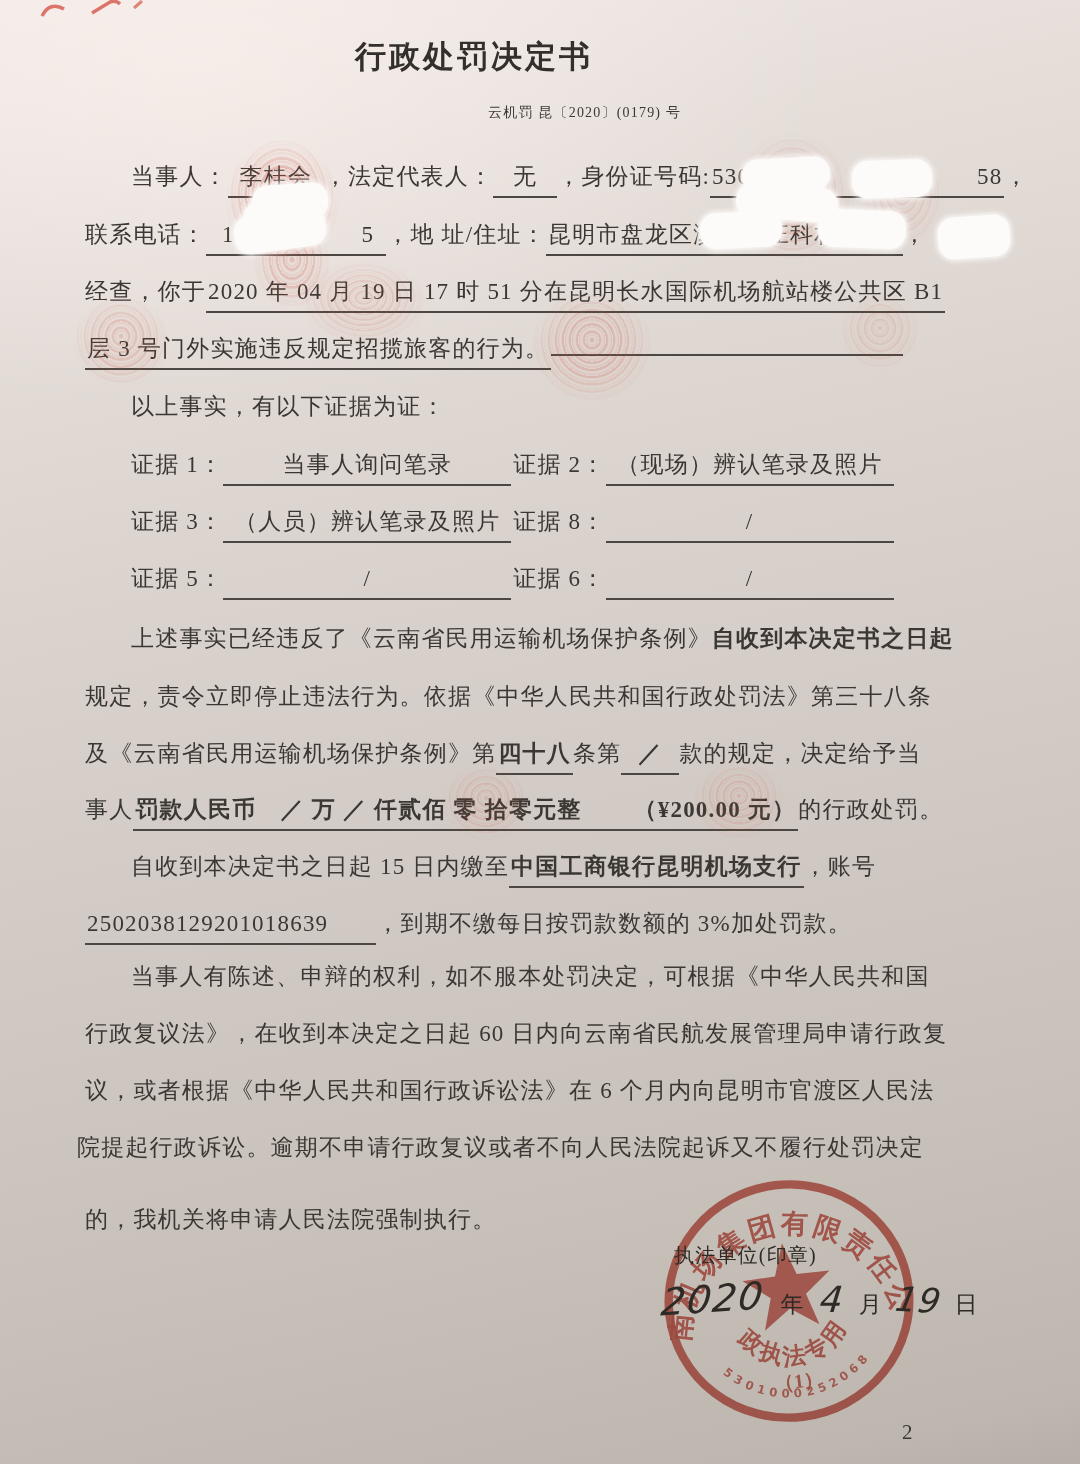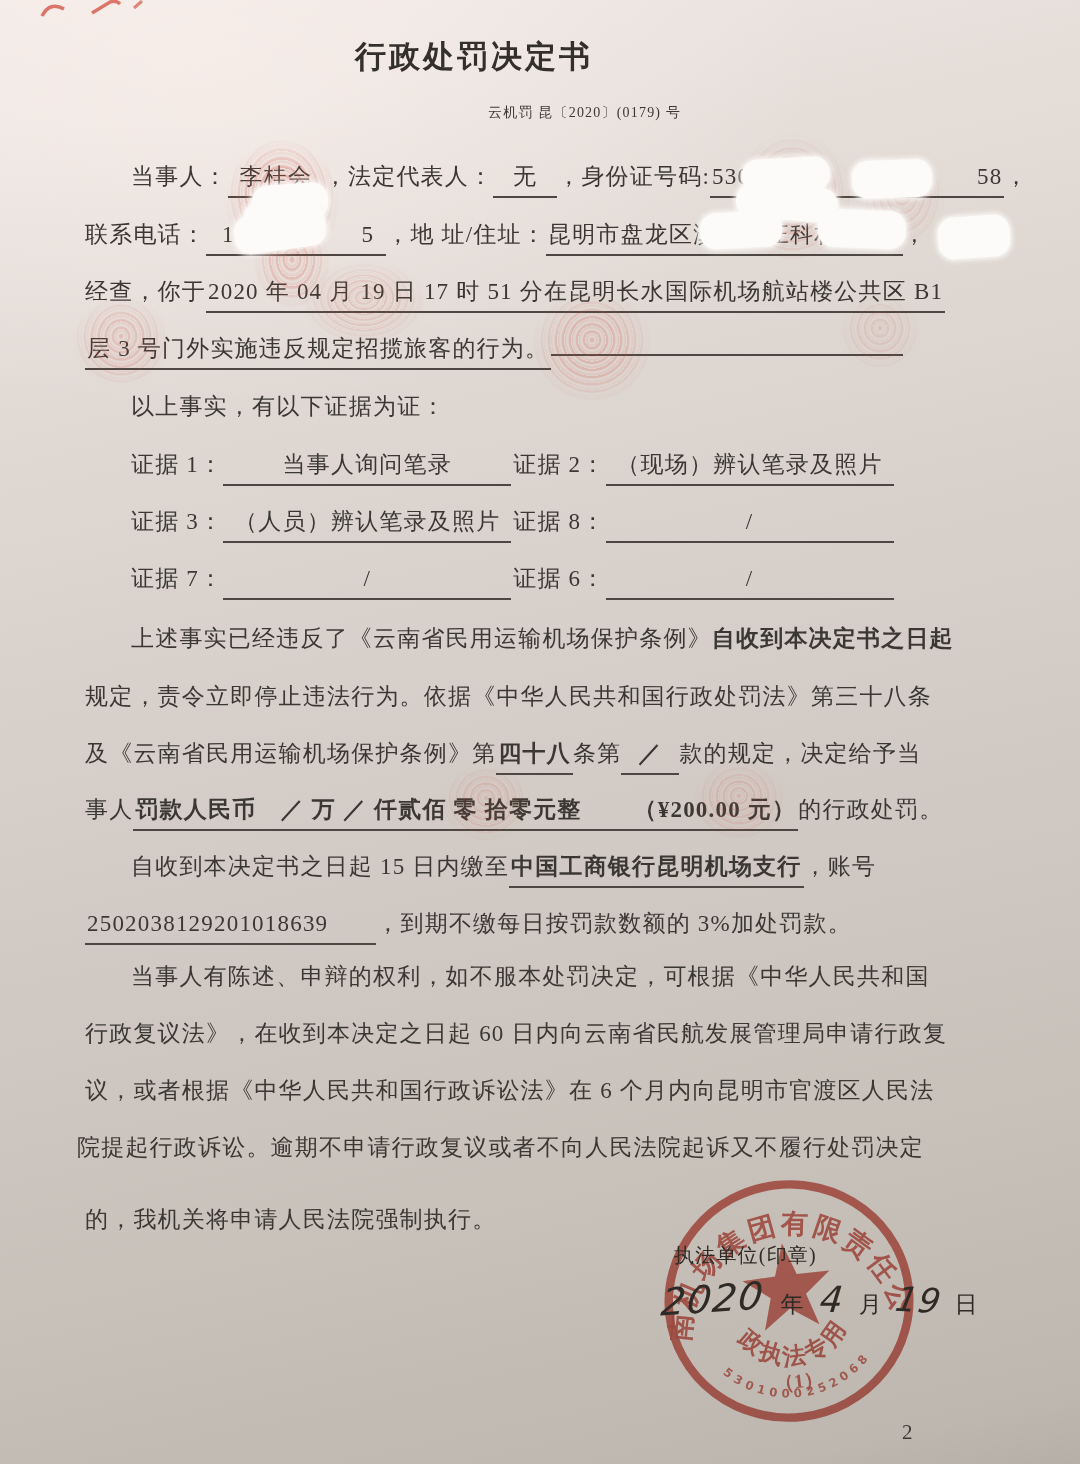--- a/index.html
+++ b/index.html
@@ -92,21 +92,21 @@
 
 <div class="line" style="left:131px; top:390px;">以上事实，有以下证据为证：</div>
 
 <div class="line" style="left:131px; top:448px;">
   <span>证据 1：</span><span class="u u-center" style="width:288px;">当事人询问笔录</span><span class="ev-label2">证据 2：</span><span class="u u-center" style="width:288px;">（现场）辨认笔录及照片</span>
 </div>
 <div class="line" style="left:131px; top:505px;">
   <span>证据 3：</span><span class="u u-center" style="width:288px;">（人员）辨认笔录及照片</span><span class="ev-label2">证据 8：</span><span class="u u-center" style="width:288px;">/</span>
 </div>
 <div class="line" style="left:131px; top:562px;">
-  <span>证据 7：</span><span class="u u-center" style="width:288px;">/</span><span class="ev-label2">证据 6：</span><span class="u u-center" style="width:288px;">/</span>
+  <span>证据 5：</span><span class="u u-center" style="width:288px;">/</span><span class="ev-label2">证据 6：</span><span class="u u-center" style="width:288px;">/</span>
 </div>
 
 <div class="line" style="left:131px; top:622px;">
   <span>上述事实已经违反了《云南省民用运输机场保护条例》</span><span class="bold">自收到本决定书之日起</span>
 </div>
 <div class="line" style="left:85px; top:680px;">规定，责令立即停止违法行为。依据《中华人民共和国行政处罚法》第三十八条</div>
 <div class="line" style="left:85px; top:737px;">
   <span>及《云南省民用运输机场保护条例》第</span><span class="u semib">四十八</span><span>条第</span><span class="u u-center semib" style="min-width:58px;">／</span><span>款的规定，决定给予当</span>
 </div>
 <div class="line" style="left:85px; top:793px;">

